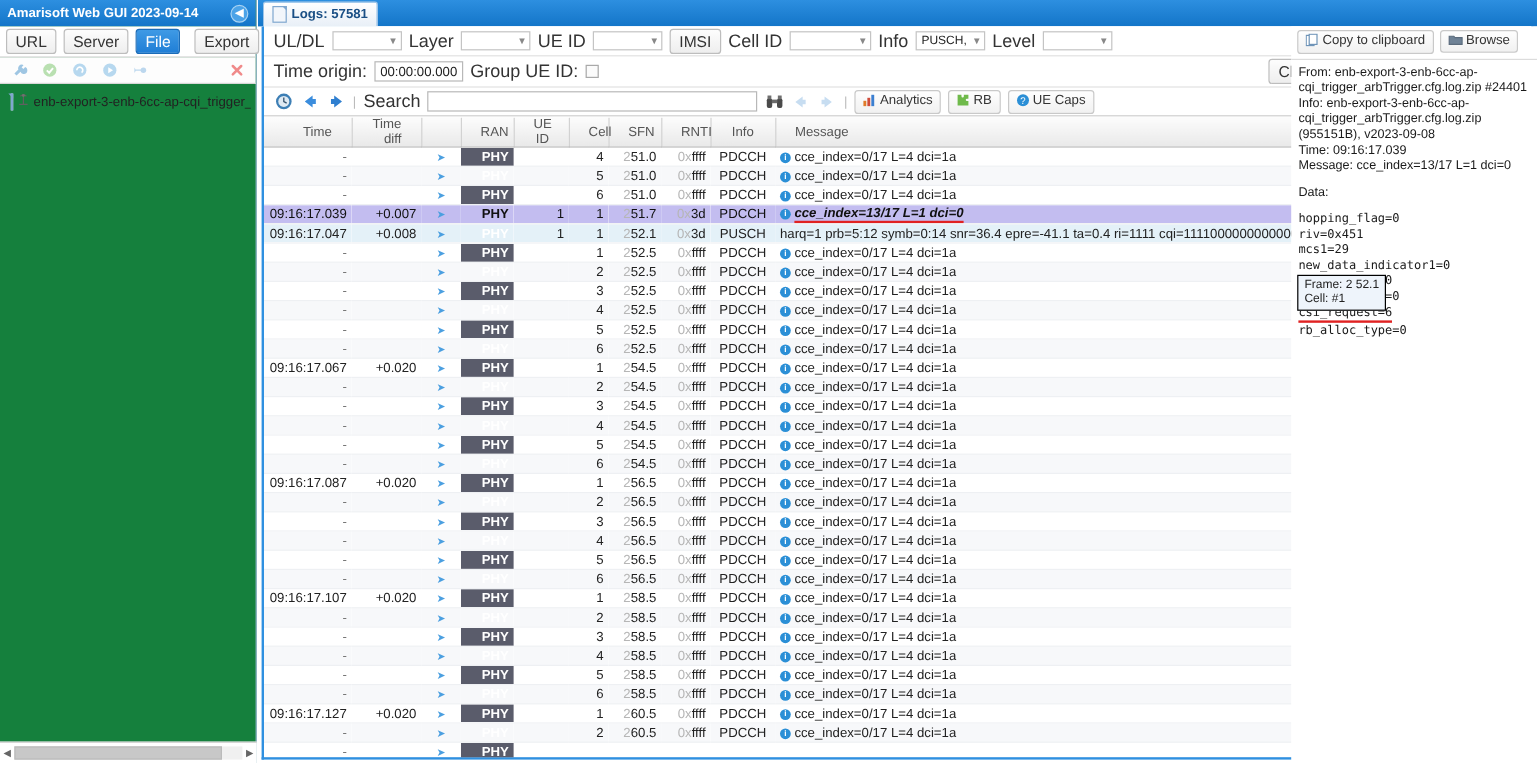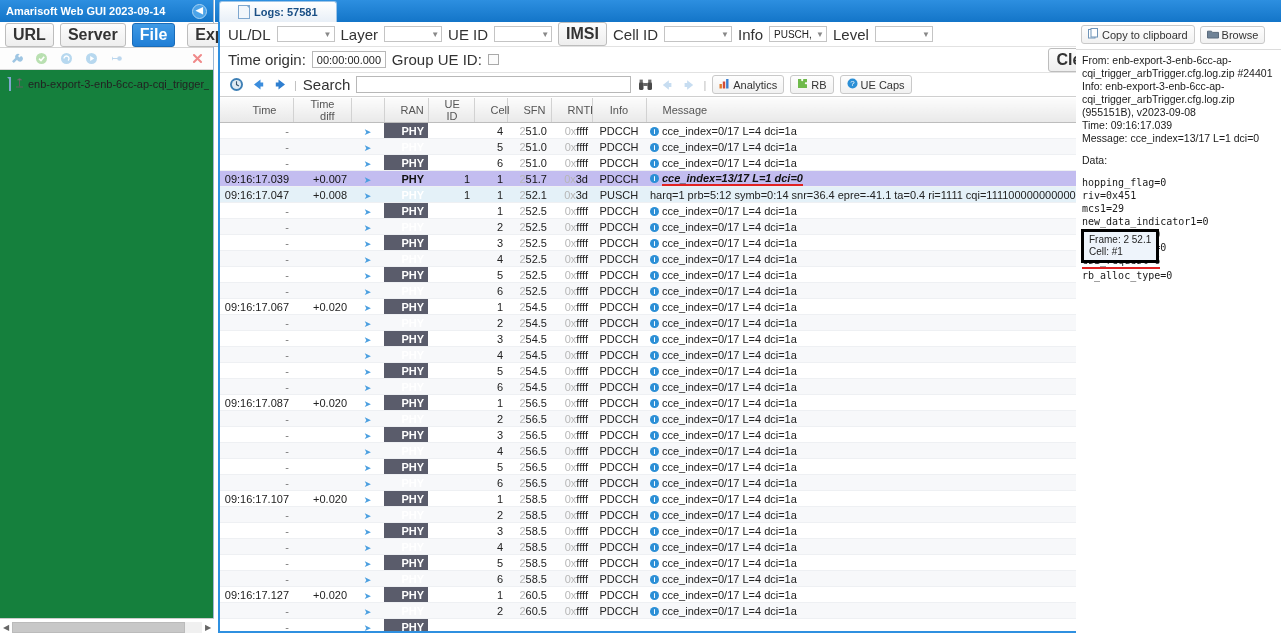--- a/index.html
+++ b/index.html
@@ -9,38 +9,38 @@
     font-size:11px;color:#222;background:#ffffff;
   }
   .app{position:relative;width:1281px;height:636px;}
 
   
   .left-panel{position:absolute;left:0;top:0;width:214px;height:636px;background:#15803d;border-right:1px solid #9bb7d4;box-sizing:border-box;}
   .lp-title{height:22px;background:#1b7fd4;background:linear-gradient(#2d8fe0,#1375c8);color:#fff;font-weight:bold;font-size:11px;display:flex;align-items:center;padding:0 6px;box-sizing:border-box;}
   .lp-title .t{flex:1;}
   .collapse-ic{width:13px;height:13px;border-radius:50%;background:#4ba3e8;border:1px solid #a9d3f3;color:#fff;font-size:9px;line-height:11px;text-align:center;cursor:pointer;}
   .lp-tabs{height:26px;display:flex;align-items:center;padding:0 5px;gap:6px;border-bottom:1px solid #d3d3d3;background:#fff;box-sizing:border-box;}
-  .btn{border:1px solid #bdbdbd;background:linear-gradient(#fdfdfd,#eeeeee);border-radius:3px;font-size:16px;padding:2px 7px;cursor:pointer;color:#333;font-weight:bold;}
+  .btn{border:1px solid #bdbdbd;background:linear-gradient(#fdfdfd,#eeeeee);border-radius:3px;font-size:13px;padding:2px 7px;cursor:pointer;color:#333;}
   .btn.active{background:linear-gradient(#3f9ae5,#1f7ed6);border-color:#1a6cb8;color:#fff;}
   .lp-tabs .spacer{flex:1;}
   .iconbtn{width:16px;height:16px;display:inline-flex;align-items:center;justify-content:center;cursor:pointer;}
   .lp-toolbar{height:22px;display:flex;align-items:center;gap:9px;padding:0 8px;border-bottom:1px solid #d8d8d8;background:#fdfdfd;box-sizing:border-box;}
   .lp-toolbar .sp{flex:1;}
   .tree{padding:6px 4px;}
   .tree-item{display:flex;align-items:center;gap:3px;font-size:11px;color:#222;padding:1px 2px;cursor:pointer;white-space:nowrap;overflow:hidden;}
   .tree-item .indent{width:10px;}
   .hscroll{position:absolute;left:0;bottom:0;width:214px;height:18px;border-top:1px solid #ccc;background:#fff;display:flex;align-items:center;box-sizing:border-box;}
   .hscroll .arr{width:12px;text-align:center;font-size:8px;color:#666;}
   .hscroll .track{flex:1;height:11px;background:#f0f0f0;position:relative;}
   .hscroll .thumb{position:absolute;left:0;top:0;height:11px;width:91%;background:#c8c8c8;border:1px solid #bbb;box-sizing:border-box;}
 
   
   .main{position:absolute;left:215px;top:0;width:1066px;height:636px;box-sizing:border-box;}
   .tabbar{height:22px;background:#1b7fd4;background:linear-gradient(#2d8fe0,#1375c8);display:flex;align-items:flex-end;padding-left:4px;box-sizing:border-box;}
-  .tab{height:20px;background:linear-gradient(#ffffff,#e8eff7);border:1px solid #9cc4e8;border-bottom:none;border-radius:3px 3px 0 0;display:flex;align-items:center;gap:4px;padding:0 18px;font-size:11px;font-weight:bold;color:#1a4f85;cursor:pointer;}
+  .tab{height:20px;background:linear-gradient(#ffffff,#e8eff7);border:1px solid #9cc4e8;border-bottom:none;border-radius:3px 3px 0 0;display:flex;align-items:center;gap:4px;padding:0 7px;font-size:11px;font-weight:bold;color:#1a4f85;cursor:pointer;}
 
   .logsbody{position:absolute;left:3px;top:22px;width:1060px;height:611px;border:2px solid #2f90e0;border-top:none;background:#fff;box-sizing:border-box;}
 
   .filters{height:25px;display:flex;align-items:center;gap:6px;padding:0 8px;border-bottom:1px solid #e2e2e2;box-sizing:border-box;background:#fff;}
   .flabel{font-size:15px;color:#333;}
   .sel{border:1px solid #c4c4c4;background:#fff;height:16px;min-width:48px;display:inline-flex;align-items:center;justify-content:space-between;font-size:10px;padding:0 2px 0 4px;cursor:pointer;box-sizing:border-box;color:#222;}
   .sel .cv{white-space:nowrap;overflow:hidden;}
   .sel .ca{color:#888;font-size:8px;margin-left:3px;}
   .sel.w58{width:58px;}
   .sel.w68{width:68px;}
@@ -48,21 +48,21 @@
   .row2{height:26px;display:flex;align-items:center;gap:6px;padding:0 8px;border-bottom:1px solid #e2e2e2;box-sizing:border-box;}
   .tinput{border:1px solid #b8b8b8;height:17px;font-size:11px;padding:4px 4px;box-sizing:border-box;color:#222;font-family:"Liberation Sans",sans-serif;}
   .chk{width:11px;height:11px;border:1px solid #a9a9a9;background:#fbfbfb;display:inline-block;box-sizing:border-box;cursor:pointer;}
   .row2 .sp{flex:1;}
   .plus{color:#39a039;font-weight:bold;font-size:15px;line-height:12px;cursor:pointer;}
   .minus{display:inline-block;width:13px;height:5px;background:#f7b9b9;border-radius:1px;cursor:pointer;}
 
   .row3{height:24px;display:flex;align-items:center;gap:6px;padding:0 8px;border-bottom:1px solid #cfcfcf;box-sizing:border-box;}
   .divider{color:#bbb;}
   .searchinput{flex:0 0 auto;width:275px;height:17px;border:1px solid #b8b8b8;box-sizing:border-box;}
-  .tbtn{border:1px solid #c9c9c9;background:linear-gradient(#fefefe,#f1f1f1);border-radius:3px;font-size:11px;padding:2px 6px;display:inline-flex;align-items:center;gap:3px;cursor:pointer;color:#333;}
+  .tbtn{border:1px solid #c9c9c9;background:linear-gradient(#fefefe,#f1f1f1);border-radius:3px;font-size:11px;padding:2px 6px;display:inline-flex;align-items:flex-start;gap:3px;cursor:pointer;color:#333;}
 
   
   .tablewrap{position:absolute;left:0;top:76px;right:0;bottom:0;overflow:hidden;}
   table.log{border-collapse:collapse;table-layout:fixed;width:1040px;font-size:11px;}
   table.log th{
     background:linear-gradient(#fcfcfc,#e9e9e9);
     border-right:1px solid #d2d2d2;border-bottom:1px solid #bdbdbd;
     font-weight:normal;color:#555;height:15px;padding:0 16px;box-sizing:border-box;
   }
   table.log td{border-bottom:1px solid #eef0f3;height:16px;padding:0 4px;white-space:nowrap;overflow:hidden;box-sizing:border-box;}
@@ -80,21 +80,21 @@
   tr.sel-row td{background:#c3bdf0 !important;color:#111;}
   tr.blue-row td{background:#e4f1f8 !important;margin-left:39px;}
   .dim{color:#b6b6b6;}
   .dash{color:#777;}
   .arrow-ic{color:#4b9fe0;font-size:9px;}
   .info-ic{display:inline-block;width:9px;height:9px;border-radius:50%;background:#2b8fd6;color:#fff;font-size:7px;line-height:9px;text-align:center;font-weight:bold;margin-right:3px;vertical-align:1px;}
   .underlined{border-bottom:2px solid #e02222;display:inline-block;padding-bottom:0;font-weight:bold;font-style:italic;}
   .msgtext{overflow:hidden;text-overflow:clip;display:inline-block;max-width:470px;vertical-align:top;}
 
   
-  .tooltip{position:absolute;left:861px;top:207px;background:#eef4fb;border:3px solid #000000;font-size:10px;padding:2px 5px;line-height:12px;color:#222;z-index:20;}
+  .tooltip{position:absolute;left:861px;top:207px;background:#eef4fb;border:1px solid #000000;font-size:10px;padding:2px 5px;line-height:12px;color:#222;z-index:20;}
 
   
   .vscroll{position:absolute;right:2px;top:76px;bottom:0;width:11px;background:#f4f4f4;border-left:1px solid #e0e0e0;}
   .vresize{position:absolute;right:2px;top:246px;width:11px;height:11px;border-radius:50%;background:#e9e9e9;border:1px solid #9a9a9a;box-sizing:border-box;}
   .vresize::after{content:"";position:absolute;left:3px;top:3px;width:3px;height:3px;border-radius:50%;background:#5a5a5a;}
   .vmark{position:absolute;right:2px;top:240px;width:11px;height:22px;background:#9fb6e8;opacity:.55;}
 
   
   .right-panel{position:absolute;left:1076px;top:22px;width:205px;height:614px;background:#fff;box-sizing:border-box;}
   .rp-tools{height:22px;display:flex;align-items:center;gap:5px;padding:3px 5px 0 5px;box-sizing:border-box;}

